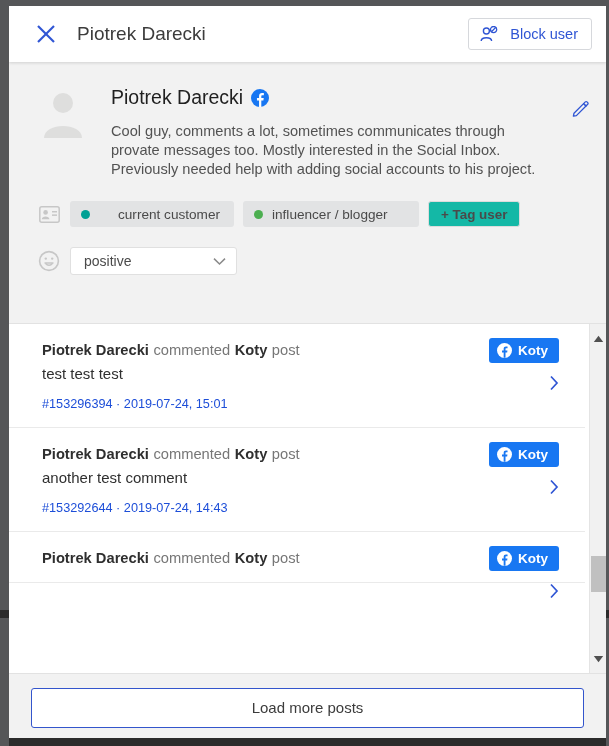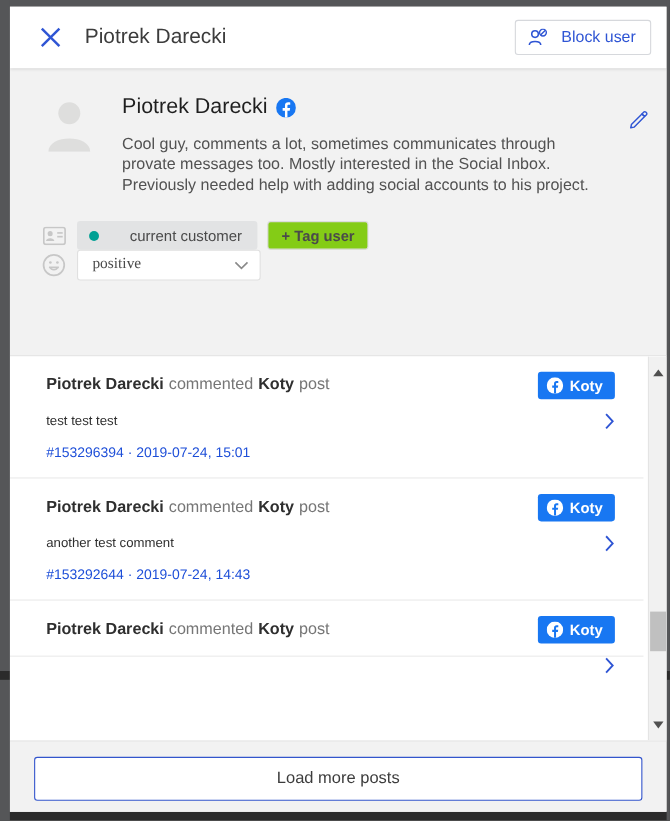--- a/index.html
+++ b/index.html
@@ -110,21 +110,21 @@
     display:flex; align-items:center; justify-content:center;
     cursor: pointer;
   }
 
   #tags-row, #sentiment-row {
     display: flex;
     align-items: center;
     gap: 9px;
   }
   #tags-row { margin-top: 22px; }
-  #sentiment-row { margin-top: 0; font-family: Liberation Serif, serif; }
+  #sentiment-row { margin-top: 20px; }
 
   .row-icon {
     width: 24px; height: 24px;
     flex: 0 0 auto;
     display: flex; align-items: center; justify-content: center;
   }
   .tag-chip {
     display: flex; align-items: center; gap: 9px;
     background: #e2e3e4;
     border-radius: 3px;
@@ -133,21 +133,21 @@
     font-size: 13.6px;
     color: #4a4a4a;
     cursor: pointer;
     white-space: nowrap;
   }
   .tag-dot { width: 9px; height: 9px; border-radius: 50%; flex: 0 0 auto; }
   #tag-chip-0 { min-width: 157px; gap: 28px; }
   #tag-chip-1 { min-width: 176px; }
 
   #add-tag-btn {
-    background: #84cc16;
+    background: #14b8a6;
     border: 1px solid #dcdcdc;
     border-radius: 3px;
     height: 26px;
     padding: 0 12px;
     font-size: 13.4px;
     font-weight: bold;
     color: #4a4a4a;
     cursor: pointer;
     white-space: nowrap;
   }
@@ -197,22 +197,22 @@
     background: #1877f2;
     color: #ffffff;
     border-radius: 3px;
     height: 25px;
     padding: 0 11px 0 8px;
     font-size: 13.5px;
     font-weight: bold;
     cursor: pointer;
   }
   .post-text {
-    margin-top: 17px;
-    font-size: 12px;
+    margin-top: 7px;
+    font-size: 15px;
     color: #2f2f2f;
     padding-right: 40px;
   }
   .post-meta {
     margin-top: 15px;
     font-size: 12.7px;
     color: #1d4ed8;
   }
   .post-chevron {
     position: absolute;
@@ -335,20 +335,24 @@
             <circle cx="6.6" cy="6.4" r="2.3" fill="#c7c7c7"></circle>
             <path d="M2.8 13.2 C2.8 9.6 10.4 9.6 10.4 13.2 Z" fill="#c7c7c7"></path>
             <rect x="13" y="5" width="5" height="1.5" fill="#c7c7c7"></rect>
             <rect x="13" y="8.4" width="5" height="1.5" fill="#c7c7c7"></rect>
           </svg>
         </span>
         <div class="tag-chip" id="tag-chip-0">
           <span class="tag-dot" style="background:#00a094"></span>
           <span>current customer</span>
         </div>
+        <div class="tag-chip" id="tag-chip-1">
+          <span class="tag-dot" style="background:#4caf50"></span>
+          <span>influencer / blogger</span>
+        </div>
         <button id="add-tag-btn">+ Tag user</button>
       </div>
 
       <div id="sentiment-row">
         <span class="row-icon">
           <svg width="22" height="22" viewBox="0 0 22 22">
             <circle cx="11" cy="11" r="9.4" fill="none" stroke="#c7c7c7" stroke-width="1.6"></circle>
             <circle cx="7.8" cy="8.6" r="1.2" fill="#c7c7c7"></circle>
             <circle cx="14.2" cy="8.6" r="1.2" fill="#c7c7c7"></circle>
             <path d="M6.5 13 h9" stroke="#c7c7c7" stroke-width="1.5"></path>

